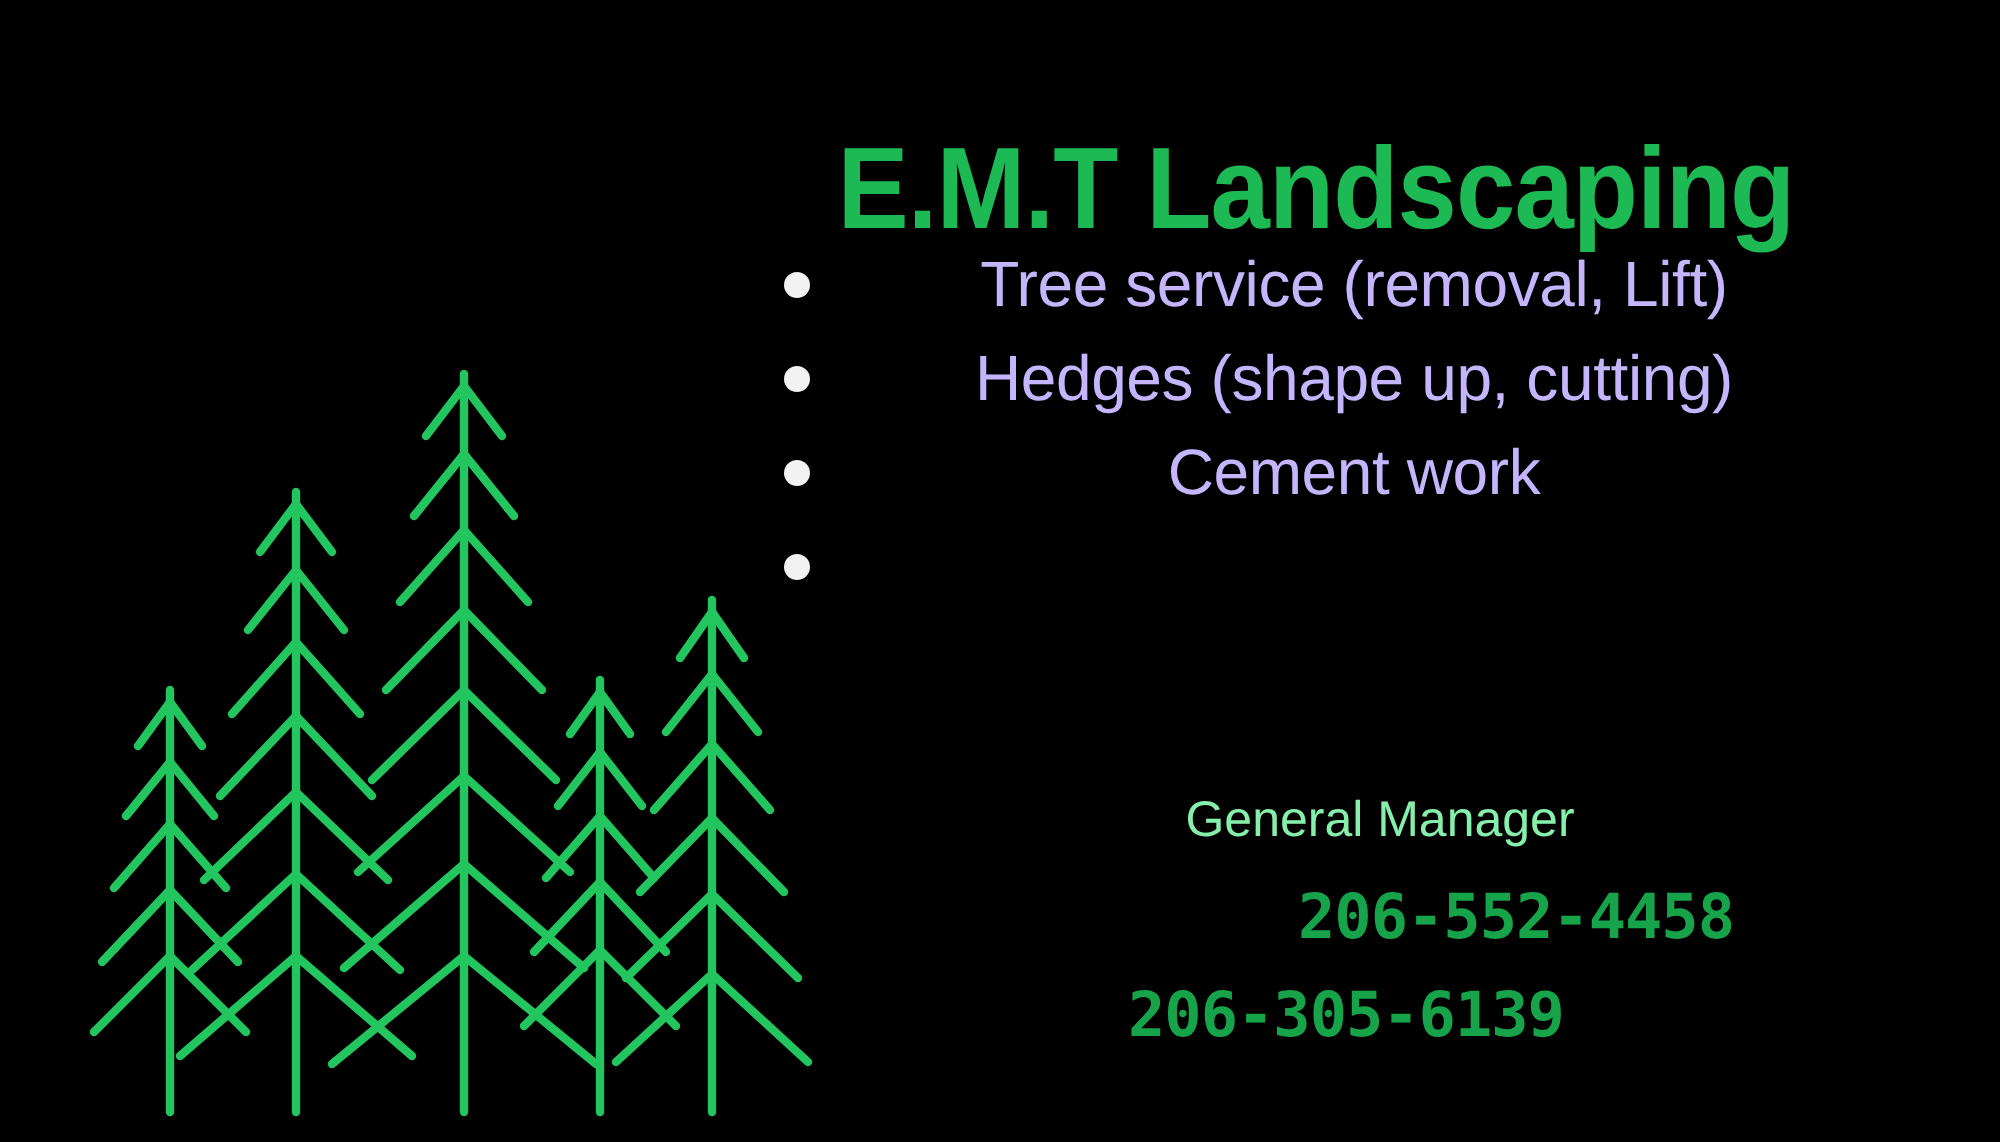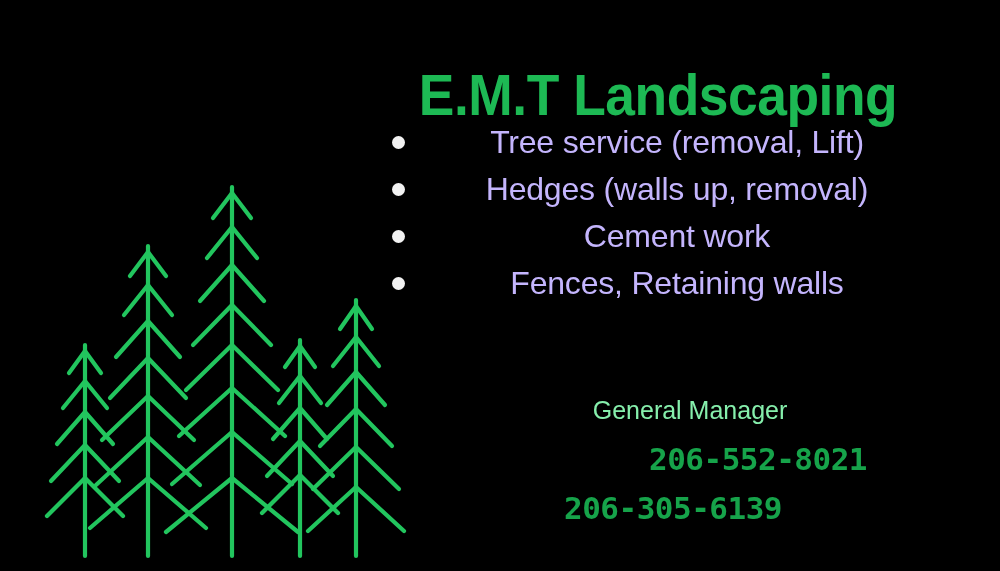--- a/index.html
+++ b/index.html
@@ -240,37 +240,36 @@
     <ul id="services-list">
 
       <li class="service-row">
         <span class="service-bullet"></span>
         <span class="service-label">Tree service (removal, Lift)</span>
       </li>
 
 
       <li class="service-row">
         <span class="service-bullet"></span>
-        <span class="service-label">Hedges (walls up, removal)</span>
+        <span class="service-label">Hedges (shape up, cutting)</span>
       </li>
 
       <li class="service-row">
         <span class="service-bullet"></span>
         <span class="service-label">Cement work</span>
       </li>
 
       <li class="service-row">
         <span class="service-bullet"></span>
-        <span class="service-label">Fences, Retaining walls</span>
       </li>
 
     </ul>
 
 
     <div id="manager-role">General Manager</div>
 
     <div id="phone-block">
-      <div id="phone-1" class="phone-number">206-552-8021</div>
+      <div id="phone-1" class="phone-number">206-552-4458</div>
       <div id="phone-2" class="phone-number">206-305-6139</div>
     </div>
 
   </div>
 </div>
 
 </body></html>

